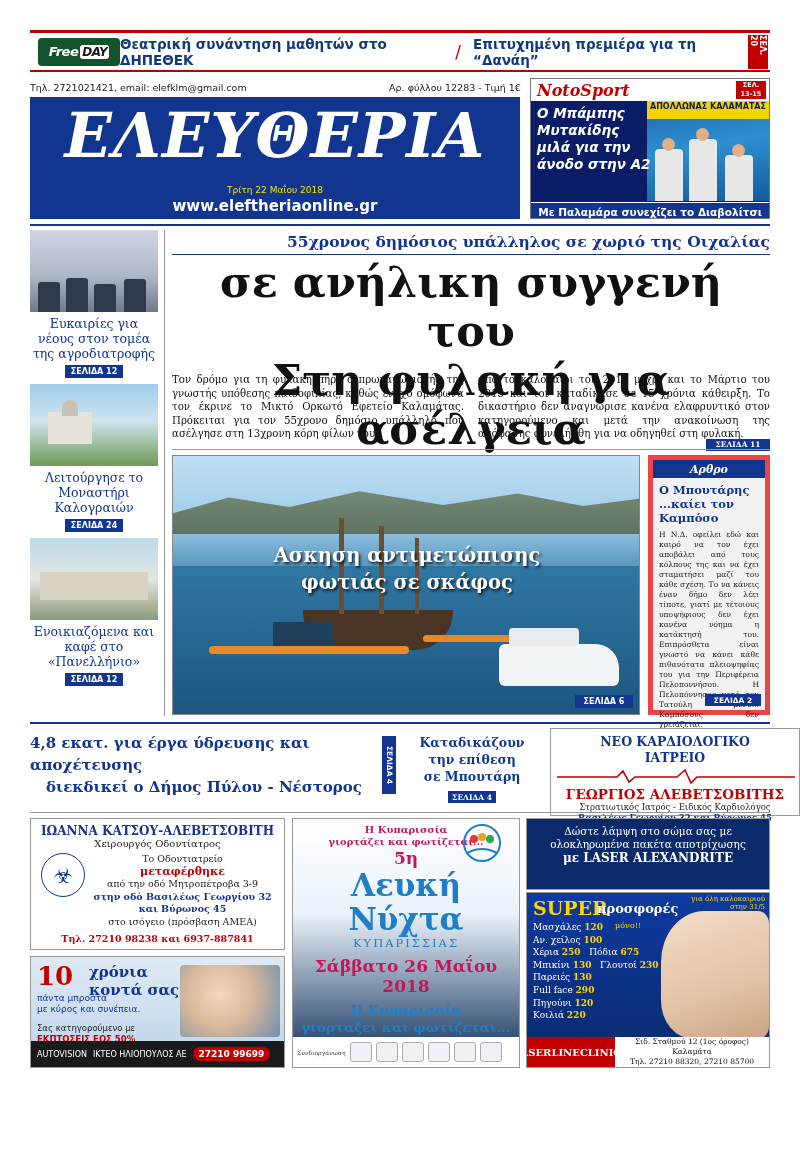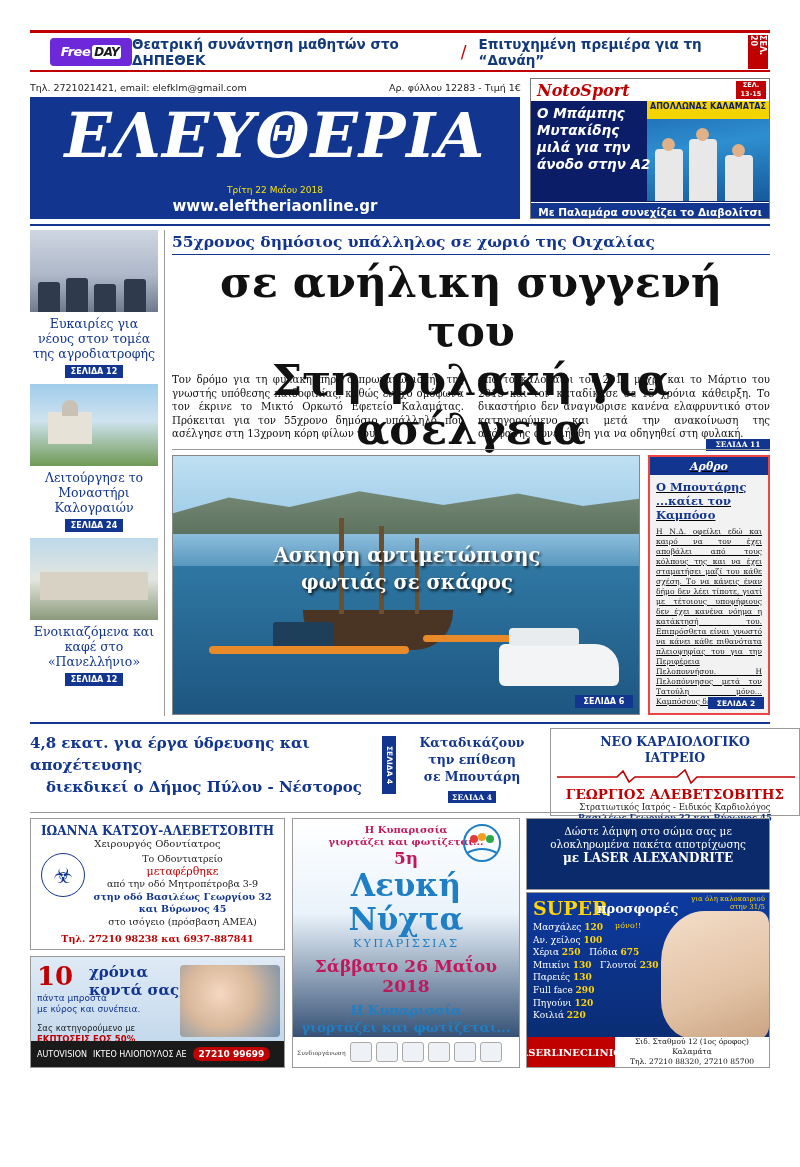--- a/index.html
+++ b/index.html
@@ -18,22 +18,22 @@
   }
 
   
   .topstrip {
     position: absolute; left: 30px; top: 30px; width: 740px; height: 42px;
     border-top: 3px solid #c00000;
     border-bottom: 2px solid #c00000;
     display: flex; align-items: center;
   }
   .freeday-logo {
-    width: 82px; height: 28px; margin-left: 20px;
-    background: #6d28d9; color: #fff; border-radius: 4px;
+    width: 82px; height: 28px; margin-left: 8px;
+    background: #14532d; color: #fff; border-radius: 4px;
     display: flex; align-items: center; justify-content: center;
     font-size: 13px; font-weight: bold; font-style: italic;
     letter-spacing: -0.5px;
   }
   .freeday-logo .day { background:#fff; color:#1a1a1a; border-radius:3px; padding:0 2px; margin-left:2px; font-size:12px;}
   .topstrip-text {
     flex: 1; display: flex; align-items: center; justify-content: center;
     gap: 12px; font-size: 13.5px; color: #123a7a; font-weight: bold;
   }
   .topstrip-text .slash { color: #c00000; font-size: 17px; font-weight: normal; }
@@ -142,21 +142,21 @@
   .ph-meeting { background: linear-gradient(180deg,#cfd6e2 0%, #aeb8c8 55%, #6e7a8c 100%); }
   .ph-monastery { background: linear-gradient(180deg,#9fcdea 0%, #cfe3ef 45%, #6f9a55 100%); }
   .ph-cafe { background: linear-gradient(180deg,#bcd9ea 0%, #e3e6df 50%, #8a9a7a 100%); }
   .ph-figs span { position: absolute; bottom: 0; background: #2f3b4d; border-radius: 3px 3px 0 0; }
 
   .vline { position:absolute; top:230px; width:0; border-left:1px solid #999; }
 
   
   .kicker {
     position: absolute; left: 172px; top: 232px; width: 598px;
-    text-align: left; color: #12368f; font-weight: bold; font-size: 15.5px;
+    text-align: right; color: #12368f; font-weight: bold; font-size: 15.5px;
     font-family: "DejaVu Serif","Liberation Serif", serif;
   }
   .kicker-rule { position: absolute; left: 172px; top: 254px; width: 598px; border-top: 1px solid #12368f; }
   .headline {
     position: absolute; left: 172px; top: 258px; width: 598px;
     text-align: center;
     font-family: "DejaVu Serif","Liberation Serif", serif;
     font-weight: bold; font-size: 43px; line-height: 49px; color: #111;
   }
   .lead {
@@ -198,21 +198,21 @@
   }
   .mp-sel {
     position:absolute; right:6px; bottom:6px; width:58px; height:13px;
     background:#12368f; color:#fff; font-size:8px; font-weight:bold;
     display:flex; align-items:center; justify-content:center;
   }
 
   
   .arthro {
     position: absolute; left: 648px; top: 455px; width: 122px; height: 260px;
-    border: 2px solid #ef4444; background: #f2f2f2; text-decoration: underline;
+    border: 5px solid #ef4444; background: #f2f2f2;
   }
   .arthro-head {
     height: 18px; background: #12368f; color: #fff;
     font-family:"DejaVu Serif","Liberation Serif",serif;
     font-size: 11px; font-weight: bold; font-style: italic;
     display: flex; align-items: center; justify-content: center;
   }
   .arthro-title {
     padding: 5px 6px 3px; color: #12368f; font-weight: bold; font-size: 11.5px;
     font-family:"DejaVu Serif","Liberation Serif",serif; line-height: 14px;
@@ -274,21 +274,21 @@
     font-family:"DejaVu Serif","Liberation Serif",serif;
   }
   .ad-dentist .n1 { color:#12368f; font-weight:bold; font-size:12px; padding-top:5px;}
   .ad-dentist .n2 { color:#222; font-size:10px; }
   .tooth {
     position:absolute; left:10px; top:34px; width:44px; height:44px;
     border:1.5px solid #12368f; border-radius:50%;
     display:flex; align-items:center; justify-content:center; color:#12368f; font-size:22px;
   }
   .ad-dentist .body { padding: 4px 6px 0 56px; font-size:9.5px; line-height:12.5px; color:#222; }
-  .ad-dentist .body .red { color:#c00000; font-weight:normal; font-size:11px;}
+  .ad-dentist .body .red { color:#c00000; font-weight:bold; font-size:11px;}
   .ad-dentist .body b { color:#12368f; }
   .ad-dentist .phone { font-size:9.5px; color:#222; padding-top:5px;}
   .ad-dentist .phone b { color:#c00000; }
 
   .ad-autovision {
     position: absolute; left: 30px; top: 956px; width: 255px; height: 112px;
     border: 1px solid #999; overflow: hidden;
     background: linear-gradient(180deg,#dfeaf5 0%, #bcd4ea 100%);
   }
   .av-10 { position:absolute; left:6px; top:4px; font-size:26px; font-weight:bold; color:#c00000; font-family:"DejaVu Serif","Liberation Serif",serif;}

